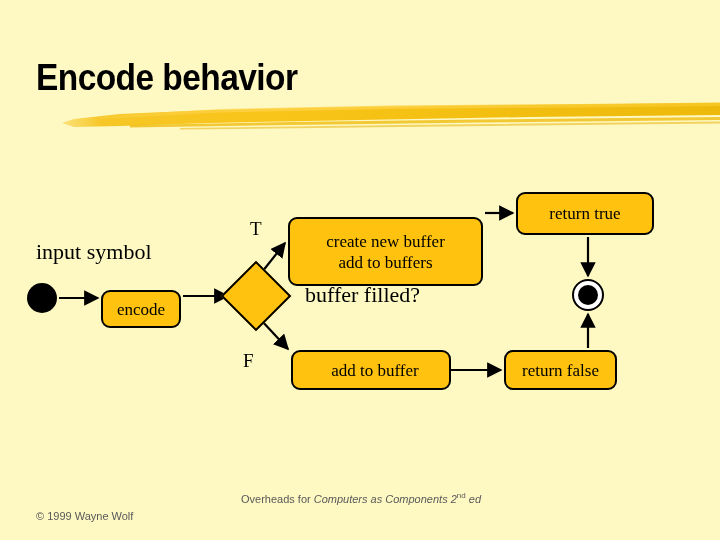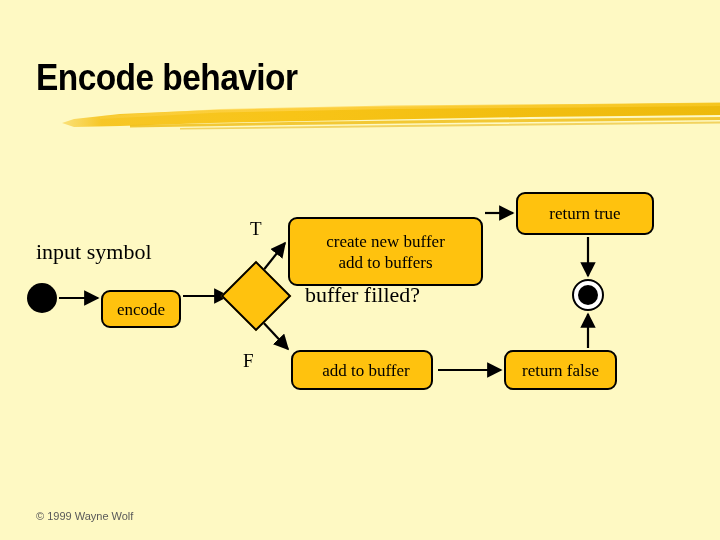--- a/index.html
+++ b/index.html
@@ -66,21 +66,21 @@
     font-size: 17px;
     line-height: 21px;
     font-family: "Liberation Serif", "DejaVu Serif", serif;
   }
   .node span { display: block; }
 
   
   #node-encode            { left: 101px; top: 278px; width:  80px; height: 38px; margin-top: 12px; }
   #node-create-new-buffer { left: 288px; top: 185px; width: 195px; height: 69px; margin-top: 32px; }
   #node-return-true       { left: 516px; top: 192px; width: 138px; height: 43px; text-align: right; }
-  #node-add-to-buffer     { left: 291px; top: 350px; width: 142px; height: 40px; padding-left: 8px; }
+  #node-add-to-buffer     { left: 291px; top: 350px; width: 160px; height: 40px; padding-left: 8px; }
   #node-return-false      { left: 504px; top: 350px; width: 113px; height: 40px; }
 
   
   #decision {
     position: absolute;
     left: 231px;
     top: 271px;
     width: 50px;
     height: 50px;
     background: #FFC20E;
@@ -244,14 +244,17 @@
   </div>
 
   <div class="node" id="node-return-false">
     <span>return false</span>
   </div>
 
   <div id="final-node"></div>
 
   <div class="footer-text" id="footer-copyright">© 1999 Wayne Wolf</div>
 
+  <div class="footer-text" id="footer-credit">
+    <span>Overheads for </span><i>Computers as Components</i><i> <span>2</span></i><sup>nd</sup><i> ed</i>
+  </div>
 
 </div>
 
 </body></html>

